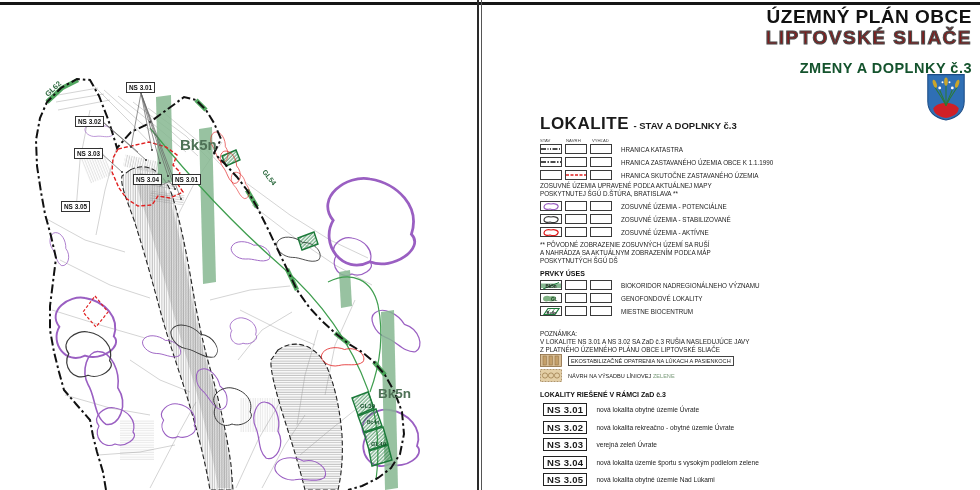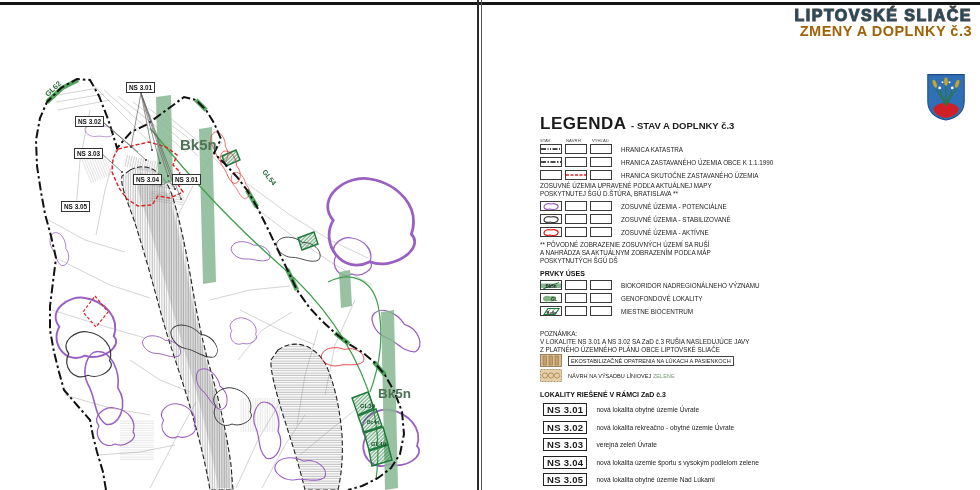--- a/index.html
+++ b/index.html
@@ -6,23 +6,23 @@
   .page{position:relative;width:980px;height:490px;background:#fff;overflow:hidden;
         font-family:"Liberation Sans", sans-serif;color:#1a1a1a;}
   .abs{position:absolute;}
   .topbar{position:absolute;left:0;top:2px;width:980px;height:3px;background:#151515;}
   .vline1{position:absolute;left:477px;top:0;width:2px;height:490px;background:#2a2a2a;}
   .vline2{position:absolute;left:481px;top:0;width:1px;height:490px;background:#555;}
 
   
   .titleblock{position:absolute;right:8px;top:7px;text-align:right;line-height:1.08;}
   .t1{font-size:19px;font-weight:bold;letter-spacing:.5px;color:#111;}
-  .t2{font-size:16px;font-weight:bold;letter-spacing:1.5px;color:#0c4a6e;
+  .t2{font-size:19px;font-weight:bold;letter-spacing:1.5px;color:#7f1d1d;
       -webkit-text-stroke:1.1px #4d4d4d;text-shadow:0 0 1px #777;}
-  .t3{font-size:14.5px;font-weight:bold;color:#a16207;letter-spacing:.5px;margin-top:0;}
+  .t3{font-size:14.5px;font-weight:bold;color:#14532d;letter-spacing:.5px;margin-top:13px;}
   .crest{position:absolute;left:925px;top:70px;width:42px;height:54px;}
 
   
   .lg-title{position:absolute;left:540px;top:114px;}
   .lg-title .big{font-size:17px;font-weight:bold;letter-spacing:.5px;}
   .lg-title .suf{font-size:9.5px;font-weight:bold;}
   .colheads{position:absolute;left:540px;top:138px;width:80px;font-size:4.2px;color:#444;display:flex;}
   .colheads span{width:26px;}
   .swtable{position:absolute;left:540px;}
   .sw-row{display:flex;align-items:center;margin-bottom:3px;height:10px;}
@@ -220,20 +220,21 @@
   </svg>
 
   <div class="map-label" style="left:126px;top:82px">NS 3.01</div>
   <div class="map-label" style="left:75px;top:116px">NS 3.02</div>
   <div class="map-label" style="left:74px;top:148px">NS 3.03</div>
   <div class="map-label" style="left:133px;top:174px">NS 3.04</div>
   <div class="map-label" style="left:172px;top:174px">NS 3.01</div>
   <div class="map-label" style="left:61px;top:201px">NS 3.05</div>
 
   <div class="titleblock">
+    <div class="t1">ÚZEMNÝ PLÁN OBCE</div>
     <div class="t2">LIPTOVSKÉ SLIAČE</div>
     <div class="t3">ZMENY A DOPLNKY č.3</div>
   </div>
 
   <svg class="crest" viewBox="0 0 60 72">
     <path d="M4,4 H56 V42 C56,58 44,66 30,69 C16,66 4,58 4,42 Z" fill="#2f6fb5" stroke="#1c4c86" stroke-width="1.5"></path>
     <path d="M12,52 C18,42 42,42 48,52 C48,60 40,64 30,66 C20,64 12,60 12,52 Z" fill="#cf2027"></path>
     <g stroke="#2d7a35" stroke-width="1.5" fill="none">
       <path d="M30,48 V20"></path>
         <path d="M30,48 C24,36 18,28 14,22"></path>
@@ -244,21 +245,21 @@
     <ellipse cx="14" cy="17" rx="2.6" ry="6" fill="#caa52a" transform="rotate(-18 14 17)"></ellipse>
     <ellipse cx="46" cy="17" rx="2.6" ry="6" fill="#caa52a" transform="rotate(18 46 17)"></ellipse>
     <ellipse cx="30" cy="14" rx="2.6" ry="6" fill="#caa52a"></ellipse>
     <circle cx="21" cy="23" r="2" fill="#fff"></circle>
       <circle cx="39" cy="23" r="2" fill="#fff"></circle>
     <circle cx="25" cy="15" r="1.4" fill="#fff"></circle>
       <circle cx="35" cy="15" r="1.4" fill="#fff"></circle>
   </svg>
 
   <div class="lg-title">
-    <span class="big">LEGENDA</span>
+    <span class="big">LOKALITE</span>
     <span class="suf">- STAV A DOPLNKY č.3</span>
   </div>
 
   <div class="colheads">
     <span>STAV</span>
     <span>NÁVRH</span>
     <span>VÝHĽAD</span>
   </div>
 
   <div class="swtable" style="top:144px">

